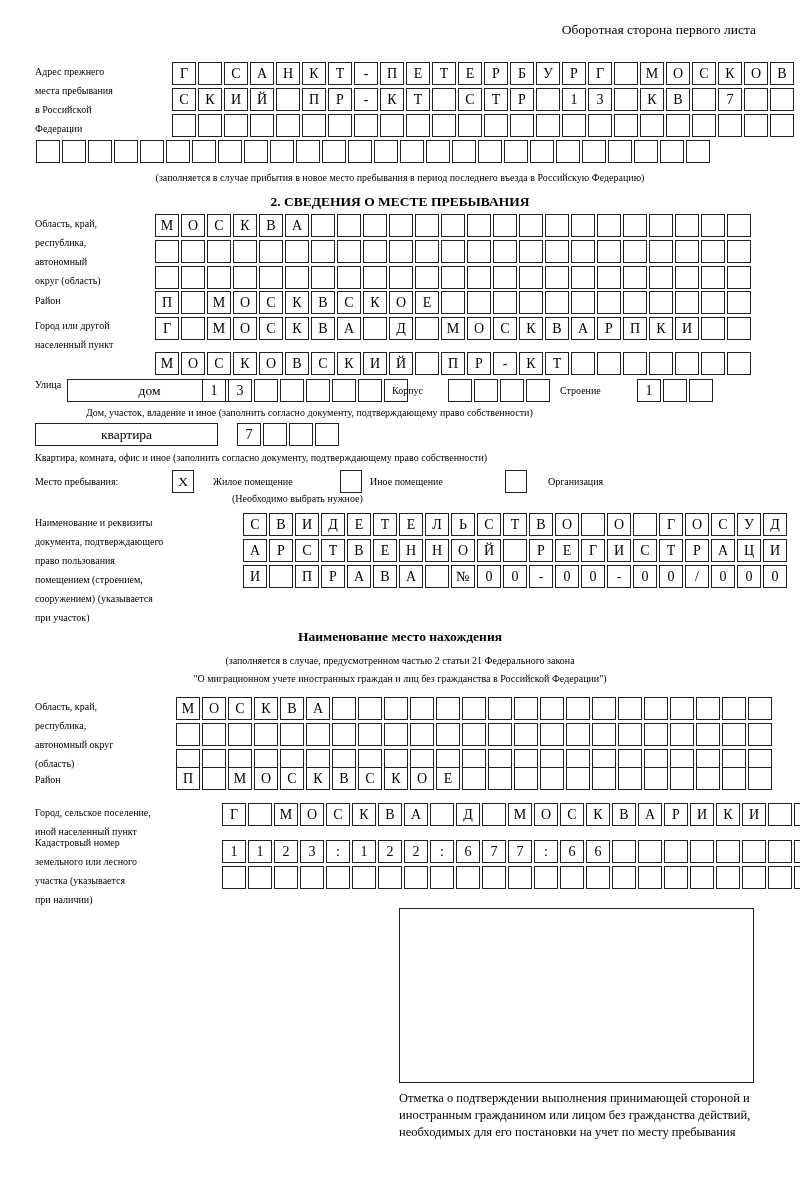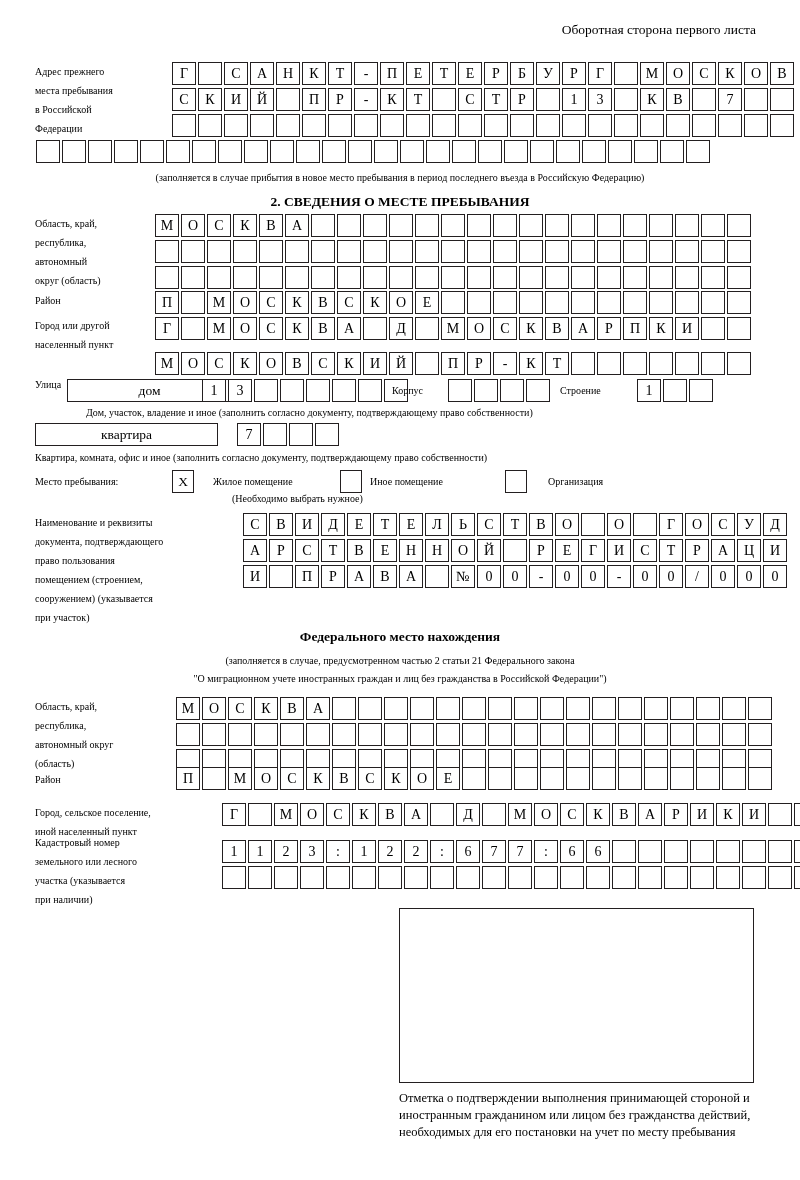--- a/index.html
+++ b/index.html
@@ -490,21 +490,21 @@
       <div class="cell">0</div>
       <div class="cell">-</div>
       <div class="cell">0</div>
       <div class="cell">0</div>
       <div class="cell">/</div>
       <div class="cell">0</div>
       <div class="cell">0</div>
       <div class="cell">0</div>
     </div>
 
-  <div class="bold-c" style="top:629px;">Федерального место нахождения</div>
+  <div class="bold-c" style="top:629px;">Наименование место нахождения</div>
   <div class="small-c" style="top:653px;">(заполняется в случае, предусмотренном частью 2 статьи 21 Федерального закона</div>
   <div class="small-c" style="top:671px;">"О миграционном учете иностранных граждан и лиц без гражданства в Российской Федерации")</div>
 
   <div class="lbl" style="left:35px; top:697px; width:140px;">Область, край,
 республика,
 автономный округ
 (область)</div>
   <div class="comb" id="a-reg1" style="left:176px; top:697px;">
       <div class="cell">М</div>
       <div class="cell">О</div>

